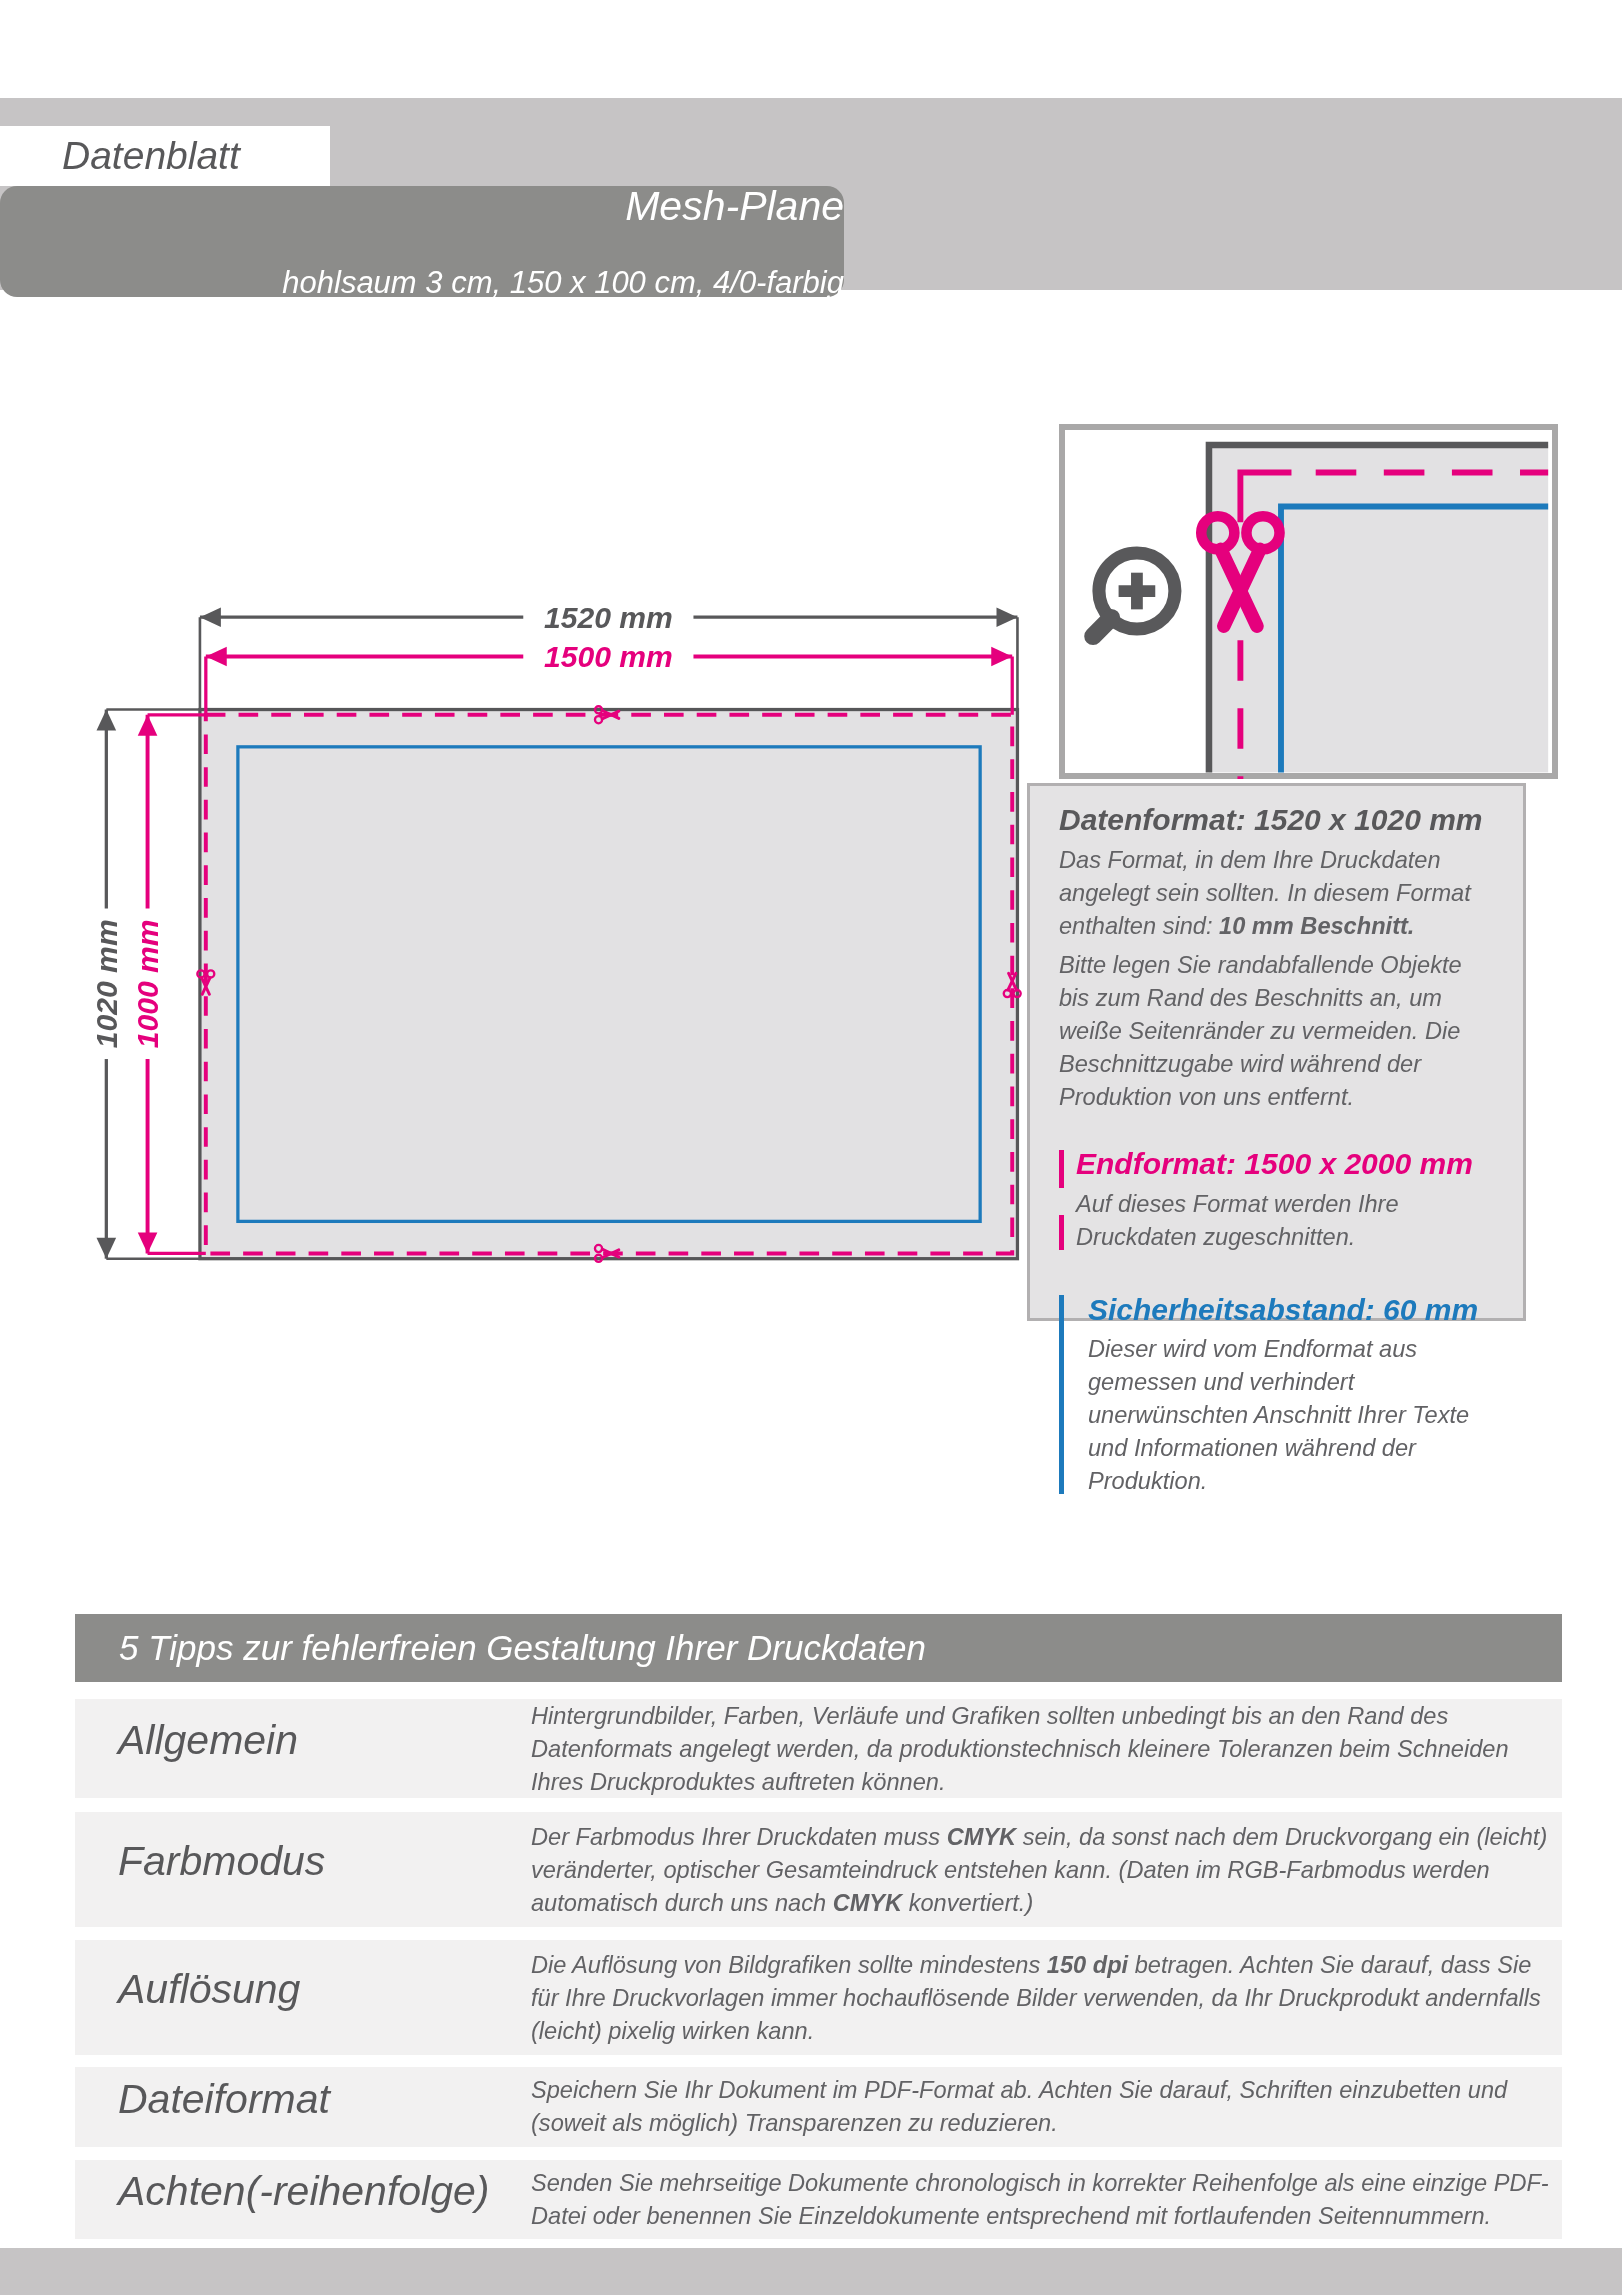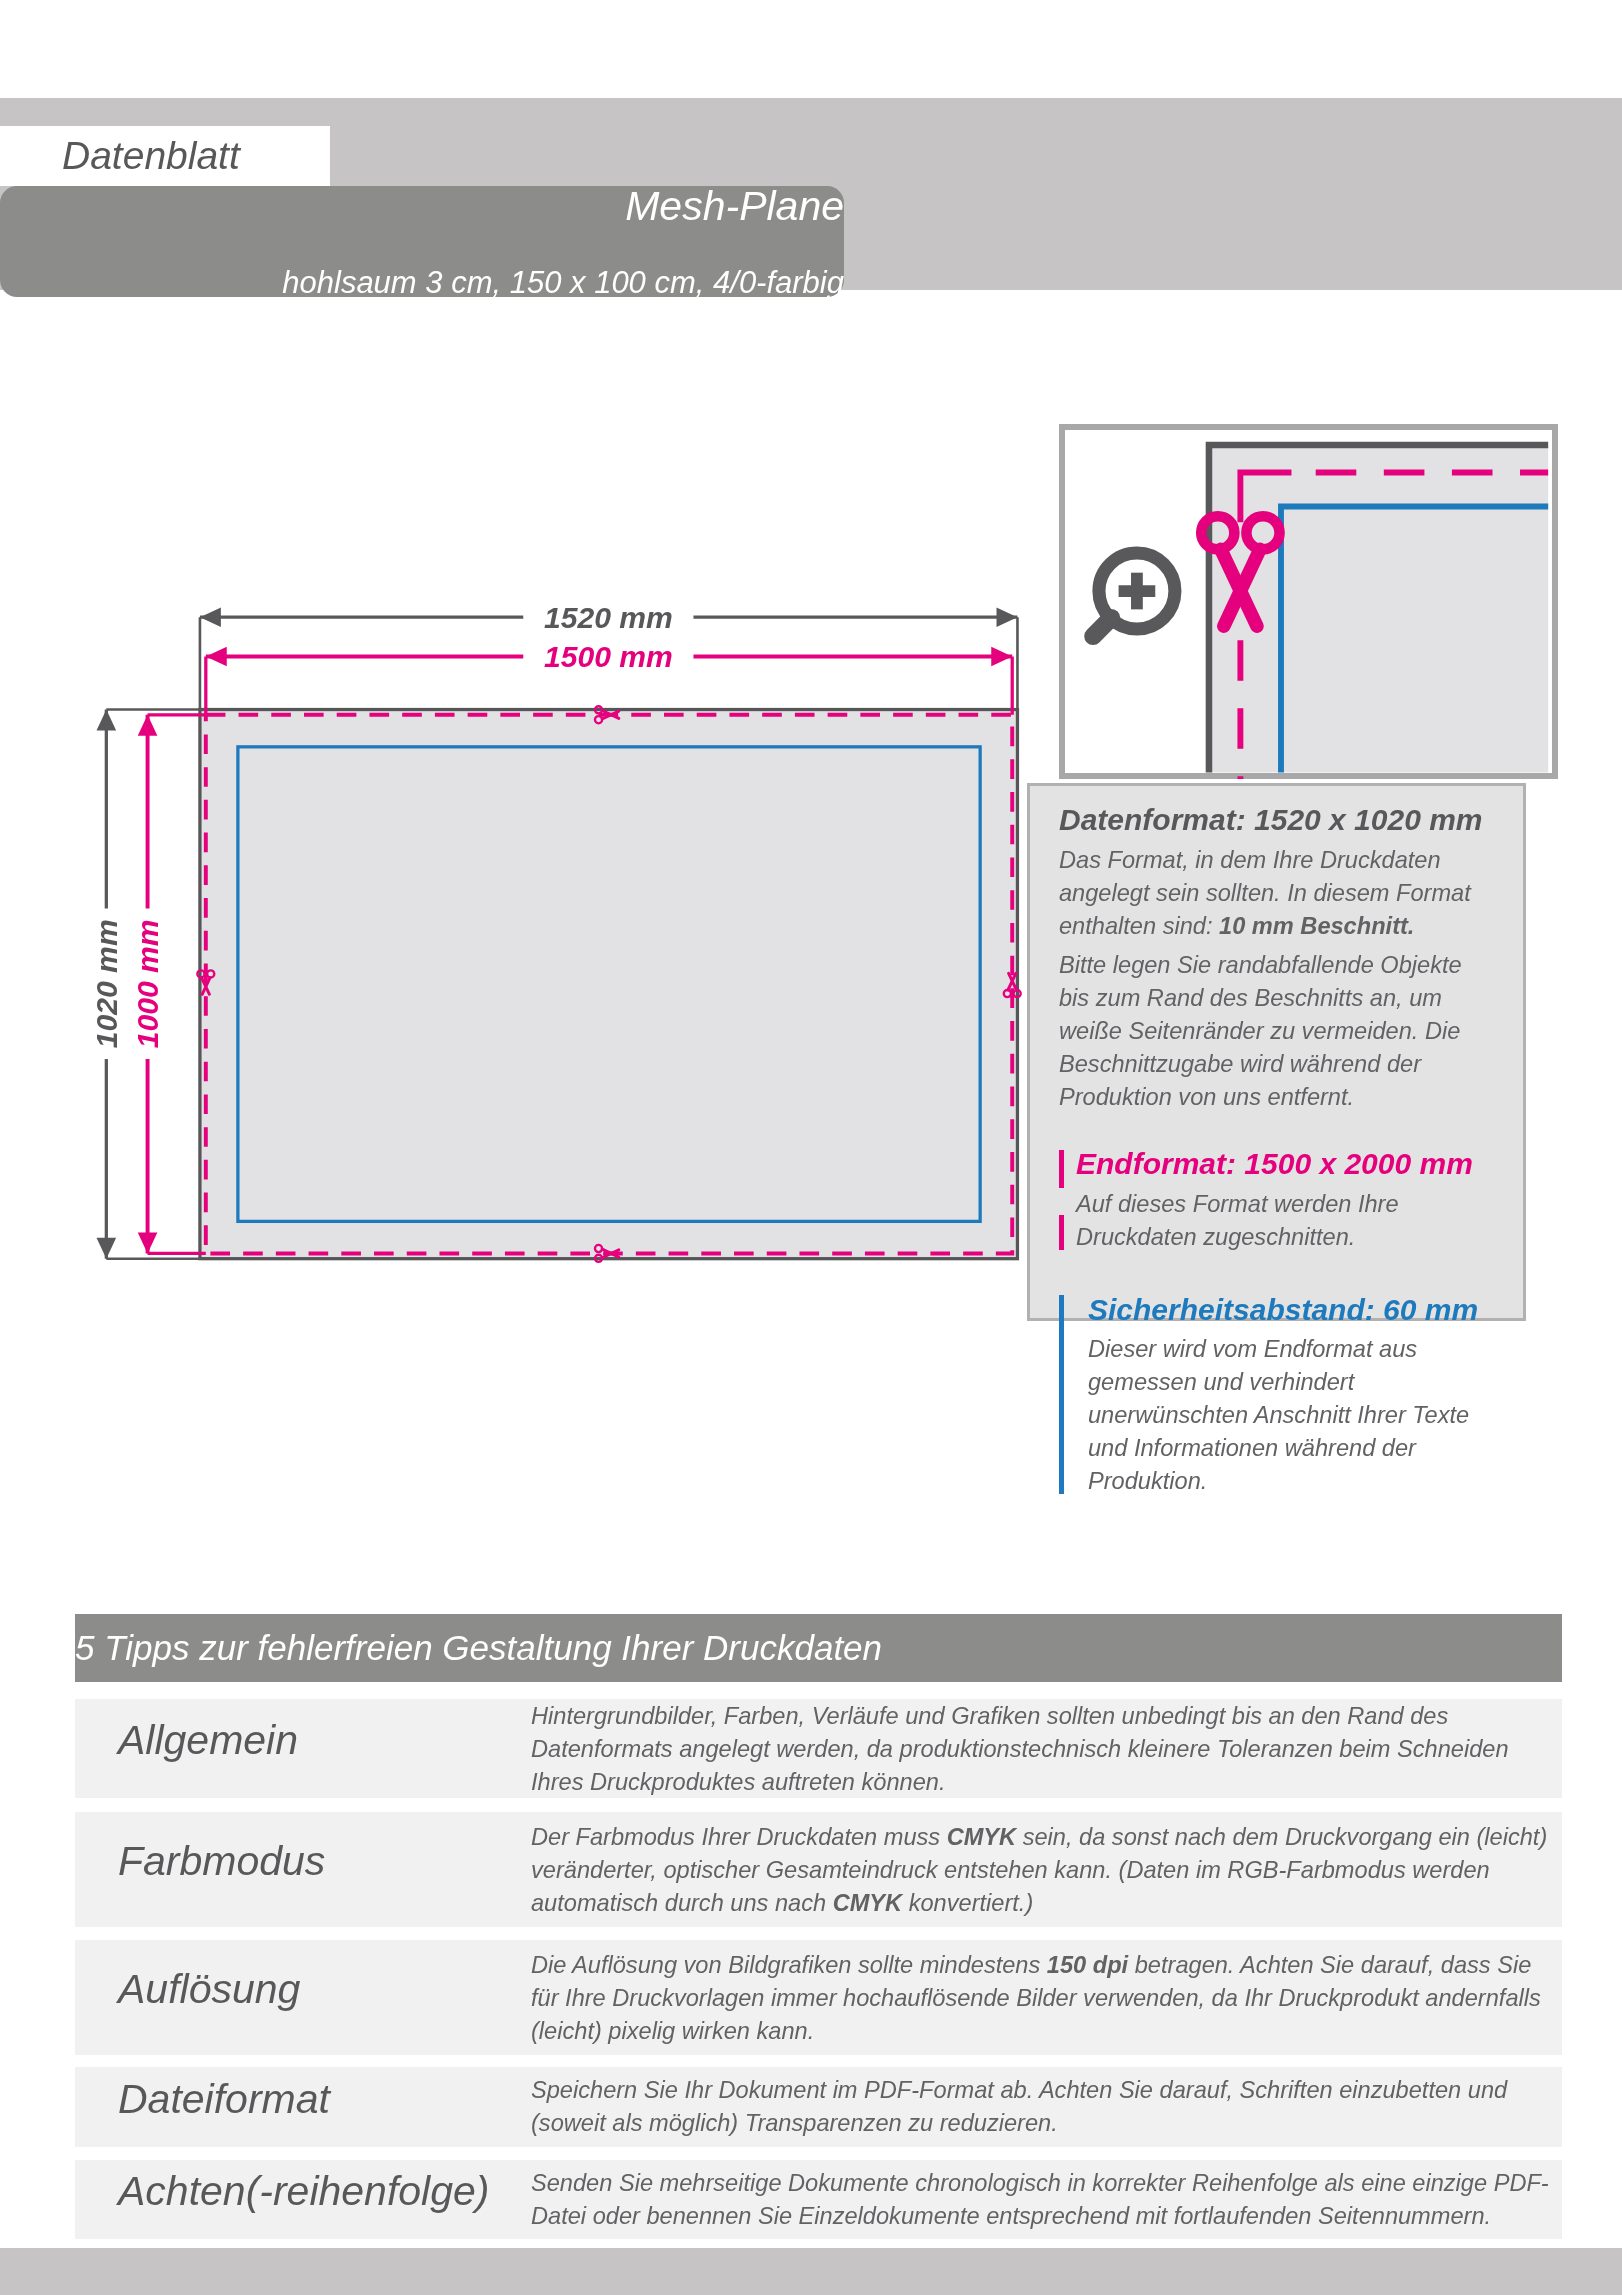--- a/index.html
+++ b/index.html
@@ -38,21 +38,21 @@
   .blk{position:relative;padding-left:17px;}
   .blk h3{line-height:34px;}
   .blk .colorbar{position:absolute;left:0;top:2.6px;bottom:3.9px;width:4.6px;}
   .bar-mag{background:repeating-linear-gradient(180deg,var(--magenta) 0 38px,transparent 38px 65px);}
   .bar-blue{background:var(--blue);}
   .h-mag{color:var(--magenta)!important;}
   .h-blue{color:var(--blue)!important;}
   .mt1{margin-top:29px;} .blk-end{margin-top:33px;} .blk-safe{margin-top:39px;padding-left:29px;}
 
   .tips-bar{position:absolute;left:75px;top:1614px;width:1487px;height:68px;background:var(--bar-gray);
-    display:flex;align-items:center;color:#fff;font-size:35px;}
+    display:flex;align-items:center;color:#fff;font-size:35px;padding-left:44px;}
   .tip-row{position:absolute;left:75px;width:1487px;background:var(--row-bg);}
   .tip-label{position:absolute;left:43px;top:0;bottom:16px;display:flex;align-items:center;font-size:41px;color:var(--dark);}
   .tip-text{position:absolute;left:456px;top:50%;transform:translateY(-50%);width:1034px;font-size:23.6px;line-height:33px;color:var(--body-text);}
 
   .footer-band{position:absolute;left:0;top:2248px;width:1623px;height:48px;background:var(--band-gray);}
 </style>
 </head>
 <body>
 
 <div id="page">

